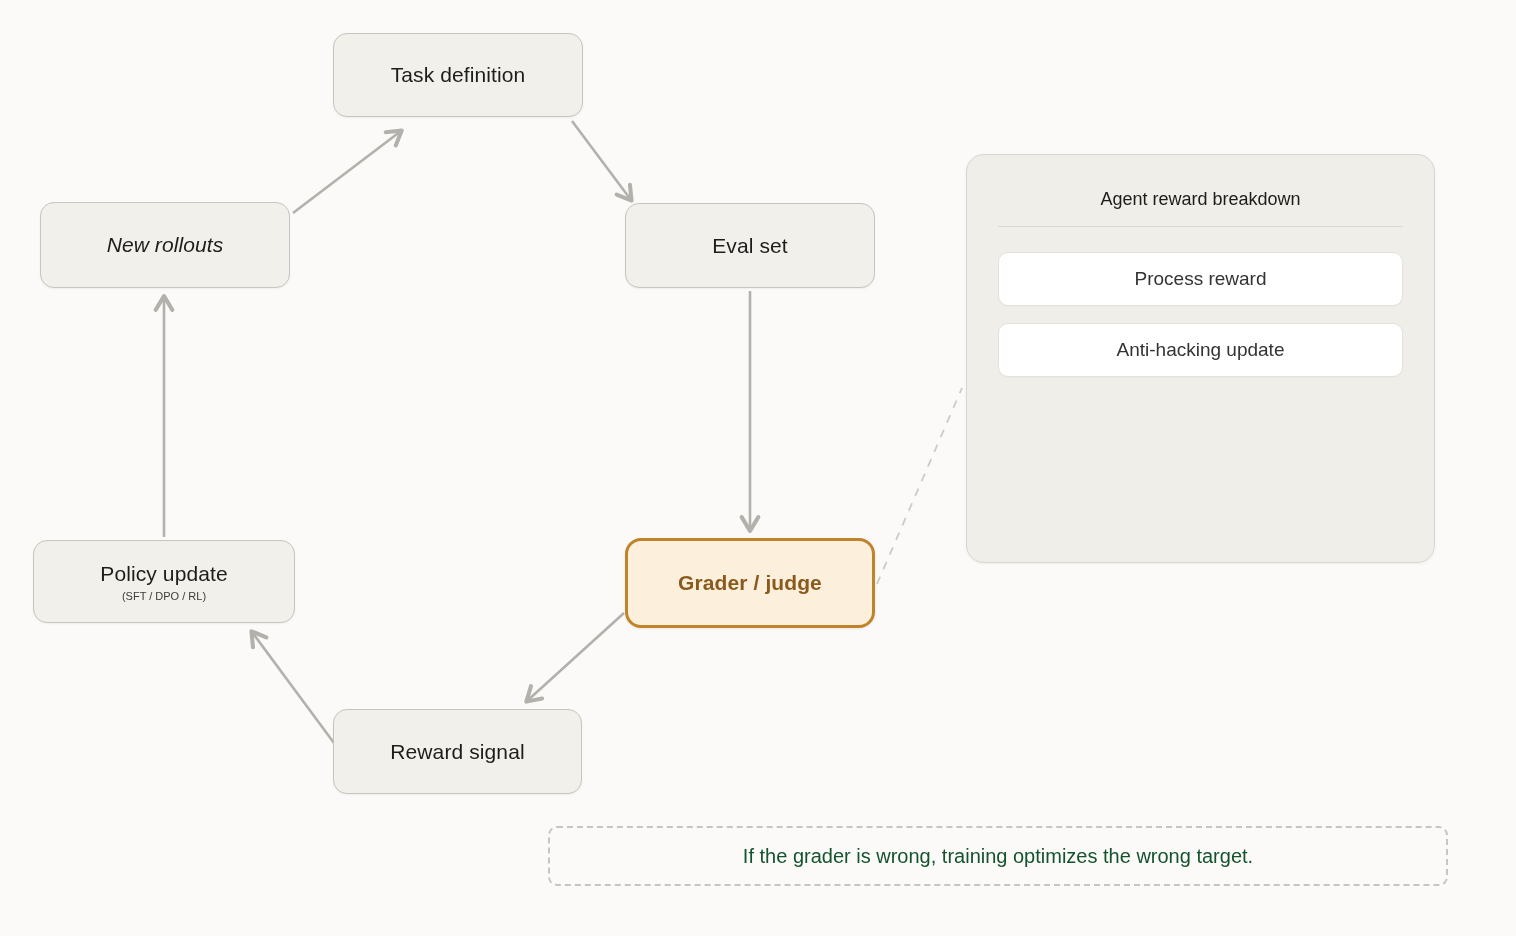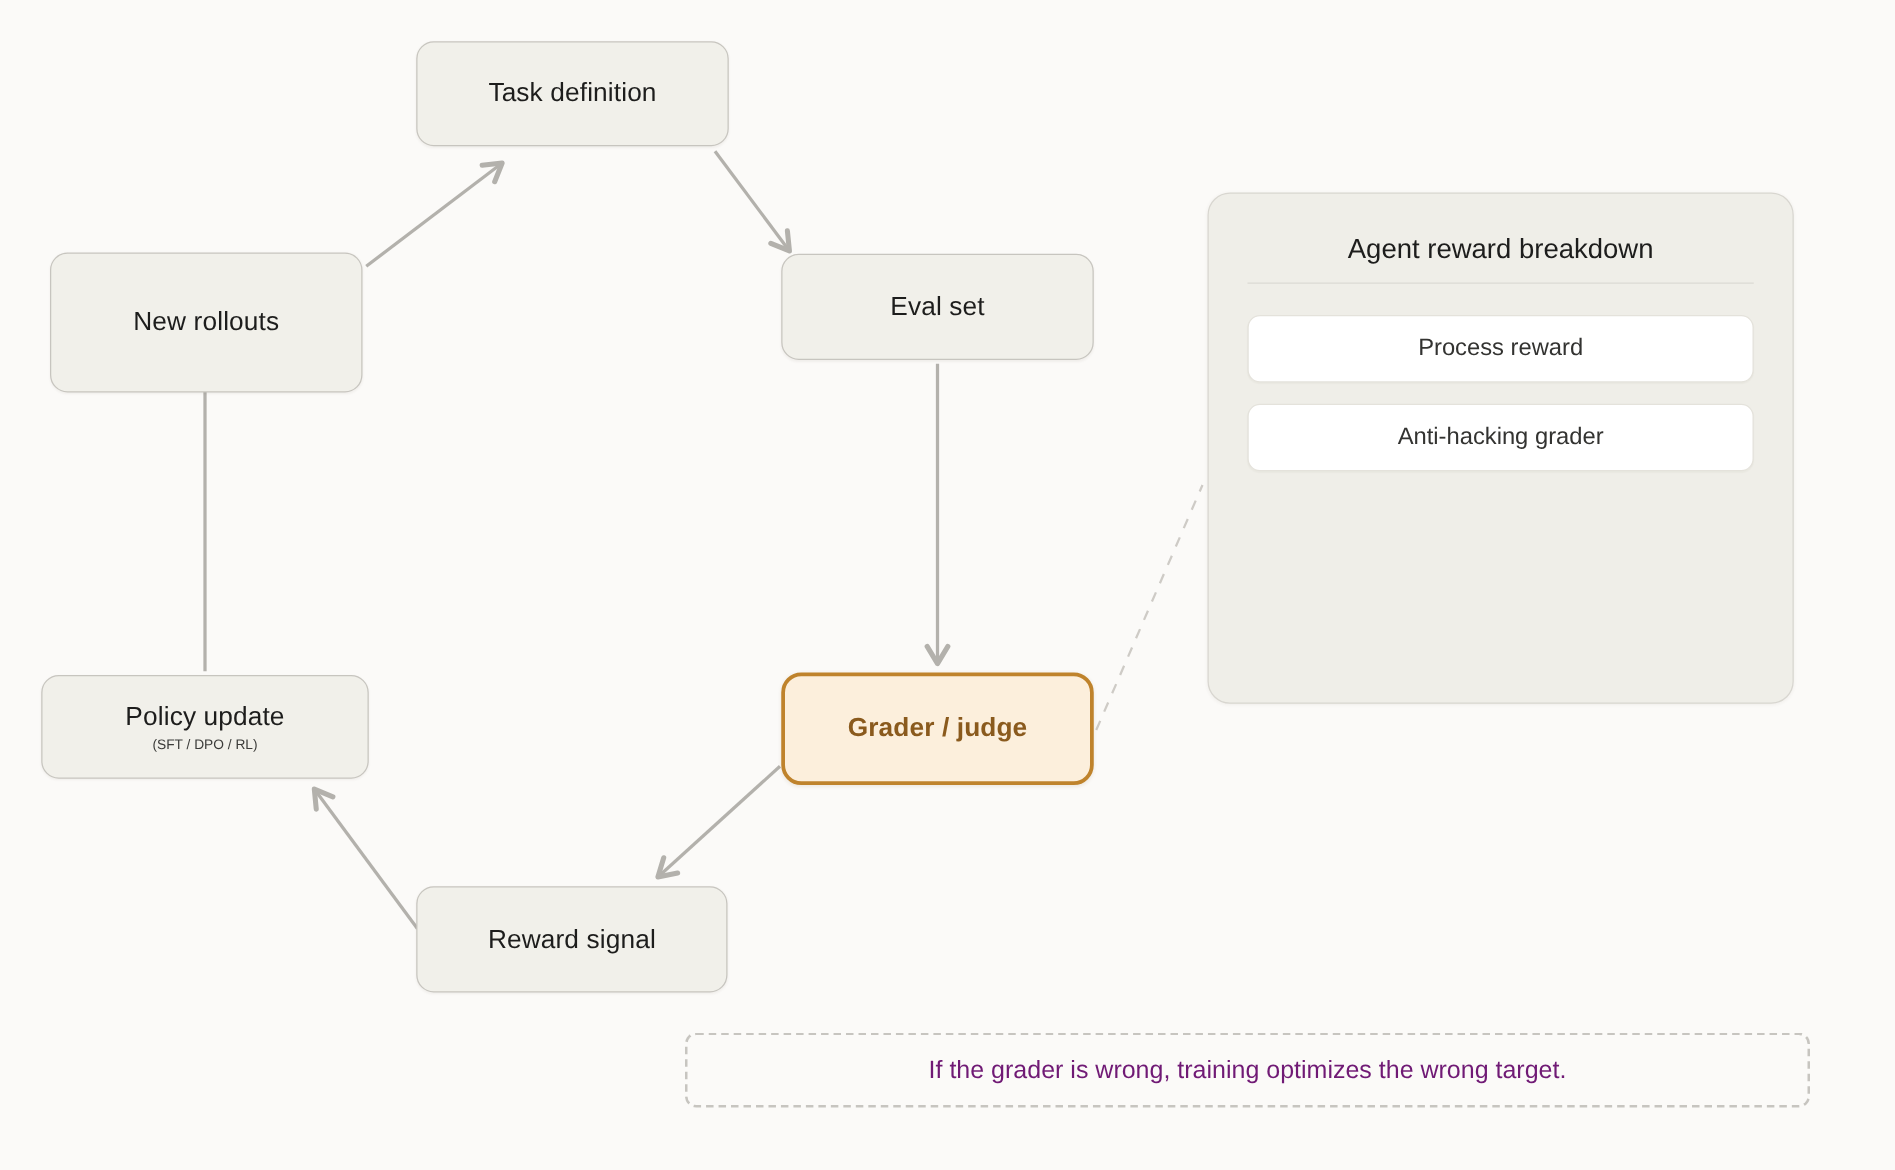--- a/index.html
+++ b/index.html
@@ -60,21 +60,21 @@
     left: 966px; top: 154px;
     width: 469px; height: 409px;
     box-sizing: border-box;
     background: #efeee8;
     border: 1px solid #d8d6d0;
     border-radius: 18px;
     box-shadow: 0 1px 3px rgba(60,55,40,0.06);
     padding: 31px 31px 0 31px;
   }
   .panel-title {
-    font-size: 22px;
+    font-size: 18px;
     color: #1d1d1c;
     text-align: center;
     line-height: 26px;
   }
   .panel-divider {
     margin-top: 14px;
     height: 0;
     border-top: 1px solid #dcdad3;
   }
   .panel-items {
@@ -100,21 +100,21 @@
     position: absolute;
     left: 548px; top: 826px;
     width: 900px; height: 60px;
     box-sizing: border-box;
     border: 2px dashed #c7c5c0;
     border-radius: 9px;
     display: flex;
     align-items: center;
     justify-content: center;
     font-size: 20px;
-    color: #701a75;
+    color: #14532d;
   }
 </style>
 </head>
 <body>
 
 <div class="stage">
 
   <svg class="edges-layer" width="1516" height="936" viewBox="0 0 1516 936" xmlns="http://www.w3.org/2000/svg">
     <defs>
       <marker id="arrowhead" viewBox="0 0 12 12" refX="8.5" refY="6" markerWidth="8.5" markerHeight="8.5" orient="auto-start-reverse">
@@ -127,21 +127,21 @@
     <line x1="624" y1="613" x2="527" y2="701" stroke="#b3b1ac" stroke-width="2.6" marker-end="url(#arrowhead)"></line>
     <line x1="334" y1="743" x2="252" y2="632" stroke="#b3b1ac" stroke-width="2.6" marker-end="url(#arrowhead)"></line>
     <line x1="164" y1="537" x2="164" y2="297" stroke="#b3b1ac" stroke-width="2.6" marker-end="url(#arrowhead)"></line>
     <line x1="877" y1="584" x2="962" y2="388" stroke="#cecbc6" stroke-width="1.8" stroke-dasharray="8 8"></line>
   </svg>
 
   <div class="node" style="left:333px; top:33px; width:250px; height:84px;">
     <div class="label">Task definition</div>
   </div>
 
-  <div class="node" style="left:40px; top:202px; width:250px; height:112px;">
+  <div class="node" style="left:40px; top:202px; width:250px; height:86px;font-style:italic;">
     <div class="label">New rollouts</div>
   </div>
 
   <div class="node" style="left:625px; top:203px; width:250px; height:85px;text-align:right;">
     <div class="label">Eval set</div>
   </div>
 
   <div class="node highlight" style="left:625px; top:538px; width:250px; height:90px;">
     <div class="label">Grader / judge</div>
   </div>
@@ -153,21 +153,21 @@
 
   <div class="node" style="left:333px; top:709px; width:249px; height:85px;">
     <div class="label">Reward signal</div>
   </div>
 
   <div class="panel">
     <div class="panel-title">Agent reward breakdown</div>
     <div class="panel-divider"></div>
     <div class="panel-items">
       <div class="panel-item">Process reward</div>
-      <div class="panel-item">Anti-hacking grader</div>
+      <div class="panel-item">Anti-hacking update</div>
     </div>
   </div>
 
   <div class="note">
     <span>If the grader is wrong, training optimizes the wrong target.</span>
   </div>
 
 </div>
 
 </body></html>

